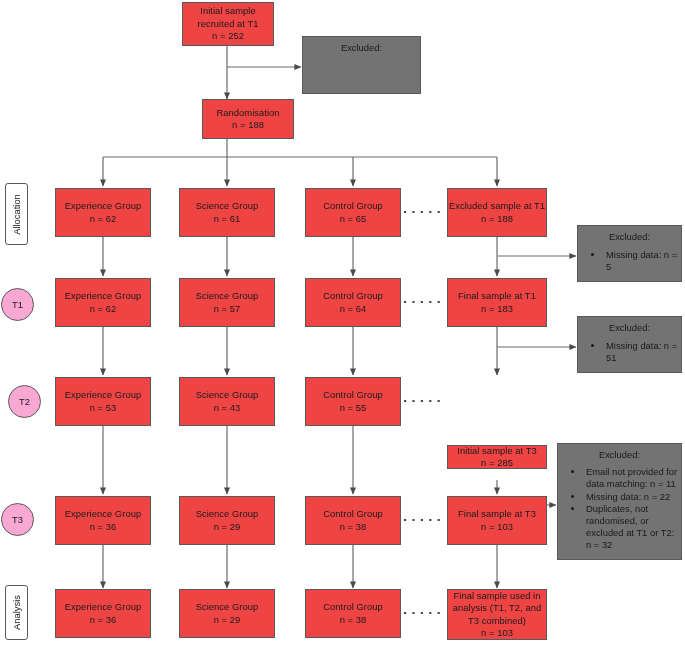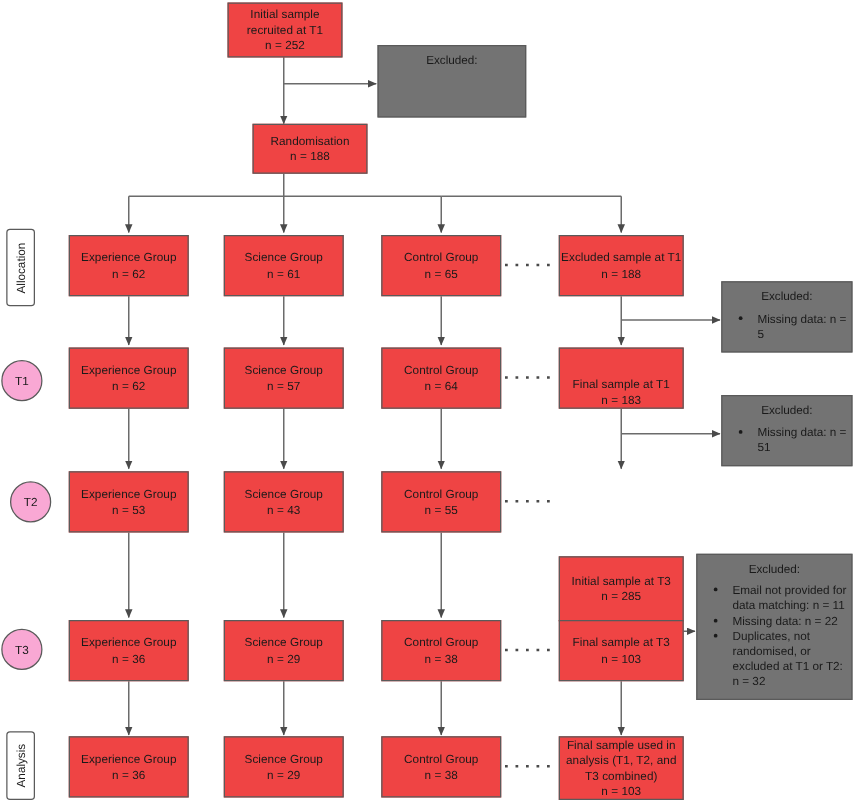--- a/index.html
+++ b/index.html
@@ -212,21 +212,21 @@
     <span class="ln">n = 62</span>
   </div>
   <div class="node" style="left:179px; top:278px; width:96px; height:49px;">
     <span class="ln">Science Group</span>
     <span class="ln">n = 57</span>
   </div>
   <div class="node" style="left:305px; top:278px; width:96px; height:49px;">
     <span class="ln">Control Group</span>
     <span class="ln">n = 64</span>
   </div>
-  <div class="node" style="left:447px; top:278px; width:100px; height:49px;justify-content:flex-end;">
+  <div class="node" style="left:447px; top:278px; width:100px; height:49px;">
     <span class="ln">Final sample at T1</span>
     <span class="ln">n = 183</span>
   </div>
 
   <div class="excl" style="left:577px; top:316px; width:105px; height:57px;">
     <span class="head">Excluded:</span>
     <ul>
       <li>Missing data: n = 51</li>
     </ul>
   </div>
@@ -237,21 +237,21 @@
   </div>
   <div class="node" style="left:179px; top:377px; width:96px; height:49px;">
     <span class="ln">Science Group</span>
     <span class="ln">n = 43</span>
   </div>
   <div class="node" style="left:305px; top:377px; width:96px; height:49px;">
     <span class="ln">Control Group</span>
     <span class="ln">n = 55</span>
   </div>
 
-  <div class="node" style="left:447px; top:445px; width:100px; height:52px;">
+  <div class="node" style="left:447px; top:445px; width:100px; height:24px;">
     <span class="ln">Initial sample at T3</span>
     <span class="ln">n = 285</span>
   </div>
 
   <div class="excl tight" style="left:557px; top:443px; width:125px; height:117px;">
     <span class="head">Excluded:</span>
     <ul>
       <li>Email not provided for data matching: n = 11</li>
       <li>Missing data: n = 22</li>
       <li>Duplicates, not randomised, or excluded at T1 or T2: n = 32</li>

